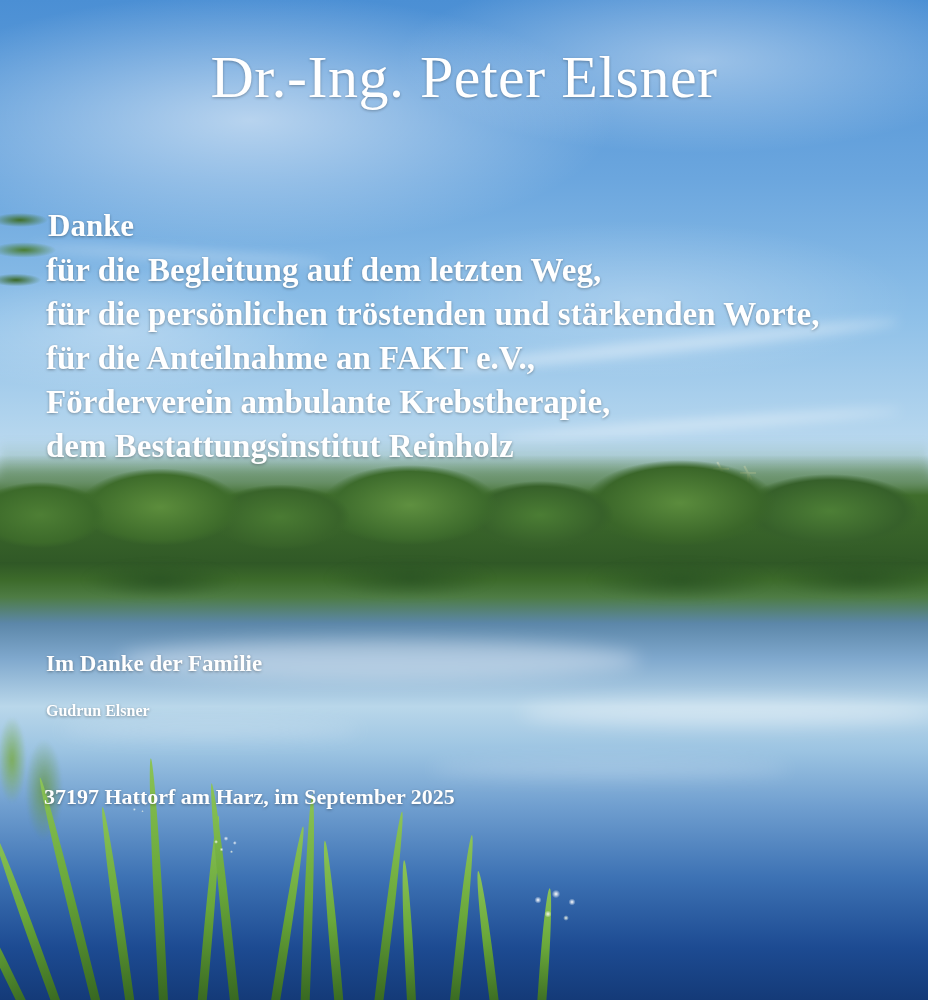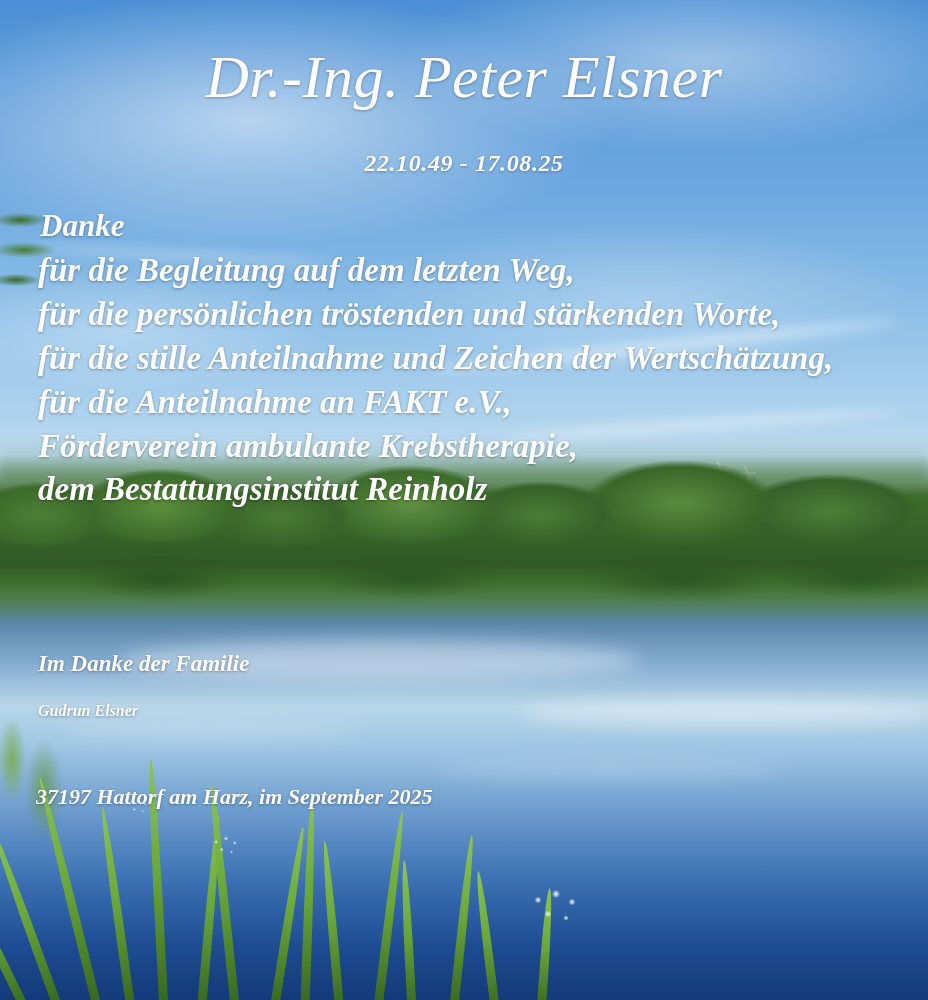--- a/index.html
+++ b/index.html
@@ -8,21 +8,20 @@
     height: 1000px;
     background: #000;
     font-family: "Liberation Serif", serif;
   }
   .card {
     position: relative;
     width: 928px;
     height: 1000px;
     overflow: hidden;
     background: #0b2a55;
-    font-style: italic;
   }
 
   
   .sky {
     position: absolute;
     left: 0; top: 0; width: 928px; height: 510px;
     background:
       radial-gradient(ellipse 520px 180px at 250px 120px, rgba(255,255,255,0.55), rgba(255,255,255,0) 70%),
       radial-gradient(ellipse 420px 130px at 700px 60px, rgba(255,255,255,0.42), rgba(255,255,255,0) 72%),
       radial-gradient(ellipse 300px 90px at 120px 330px, rgba(255,255,255,0.30), rgba(255,255,255,0) 70%),
@@ -154,20 +153,21 @@
     font-size: 24px;
     font-weight: bold;
     letter-spacing: .6px;
     text-shadow: 0 1px 3px rgba(0,0,0,.30);
   }
   .block {
     position: absolute;
     color: #ffffff;
     font-weight: bold;
     text-shadow: 0 1px 3px rgba(0,0,0,.35);
+    margin-left: 8px;
   }
   .thanks {
     left: 40px; top: 210px;
     font-size: 31px;
     line-height: 1.0;
   }
   .lines {
     left: 38px; top: 249px;
     font-size: 33px;
     line-height: 1.33;
@@ -232,28 +232,26 @@
     <div class="blade" style="left:536px; height:132px; transform:rotate(4deg);"></div>
     <div class="blade" style="left:58px;  height:200px; transform:rotate(-20deg);"></div>
     <div class="blade" style="left:26px;  height:170px; transform:rotate(-26deg);"></div>
     <div class="umbel u1"></div>
     <div class="umbel u2"></div>
     <div class="umbel u3"></div>
   </div>
 
   <div class="text-layer">
     <div class="name">Dr.-Ing. Peter Elsner</div>
-    <div class="dates">22.10.49  -  17.08.25</div>
 
     <div class="block thanks">Danke</div>
 
     <div class="block lines">
       <div>für die Begleitung auf dem letzten Weg,</div>
       <div>für die persönlichen tröstenden und stärkenden Worte,</div>
-      <div>für die stille Anteilnahme und Zeichen der Wertschätzung,</div>
       <div>für die Anteilnahme an FAKT e.V.,</div>
       <div>Förderverein ambulante Krebstherapie,</div>
       <div>dem Bestattungsinstitut Reinholz</div>
     </div>
 
     <div class="block family">Im Danke der Familie</div>
     <div class="block signer">Gudrun Elsner</div>
     <div class="block place">37197 Hattorf am Harz, im September 2025</div>
   </div>
 

